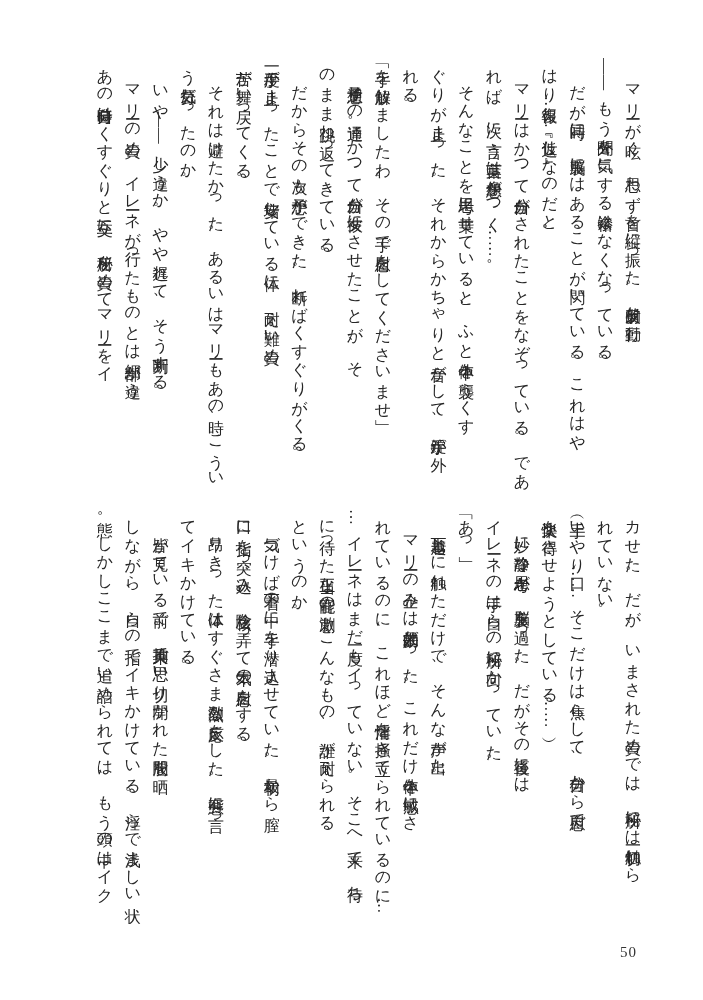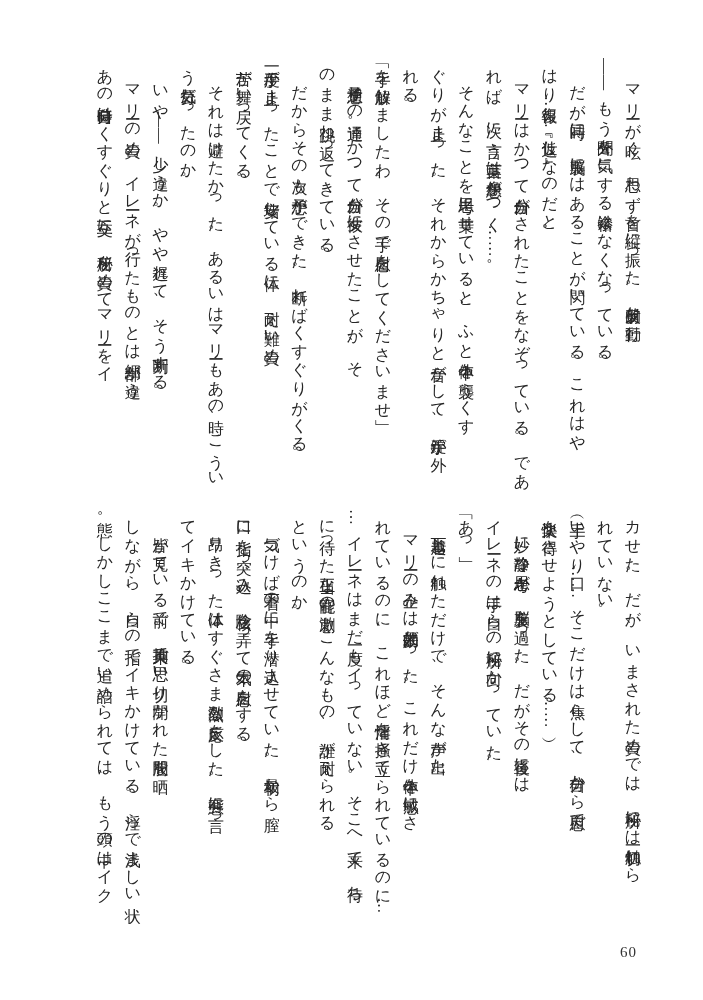--- a/index.html
+++ b/index.html
@@ -87,14 +87,14 @@
       <div class="col">に待った正当な官能の刺激。こんなもの、誰が耐えられる</div>
       <div class="col">というのか。</div>
       <div class="col">　気づけば下着の中に手を潜り込ませていた。最初から膣</div>
       <div class="col">口に指を突っ込み、陰核を弄って本気の自慰をする。</div>
       <div class="col">　昂りきった体はすぐさま激烈な反応をした。有態に言っ</div>
       <div class="col">てイキかけている。</div>
       <div class="col">　皆が見ている前で。拘束具で思い切り開かれた股間を晒</div>
       <div class="col">しながら、自らの指でイキかけている。淫らで浅ましい状</div>
       <div class="col">態。しかしここまで追い詰められては、もう頭の中はイク</div>
     </div>
-  <div class="page-number">60</div>
+  <div class="page-number">50</div>
 </div>
 
 </body></html>

